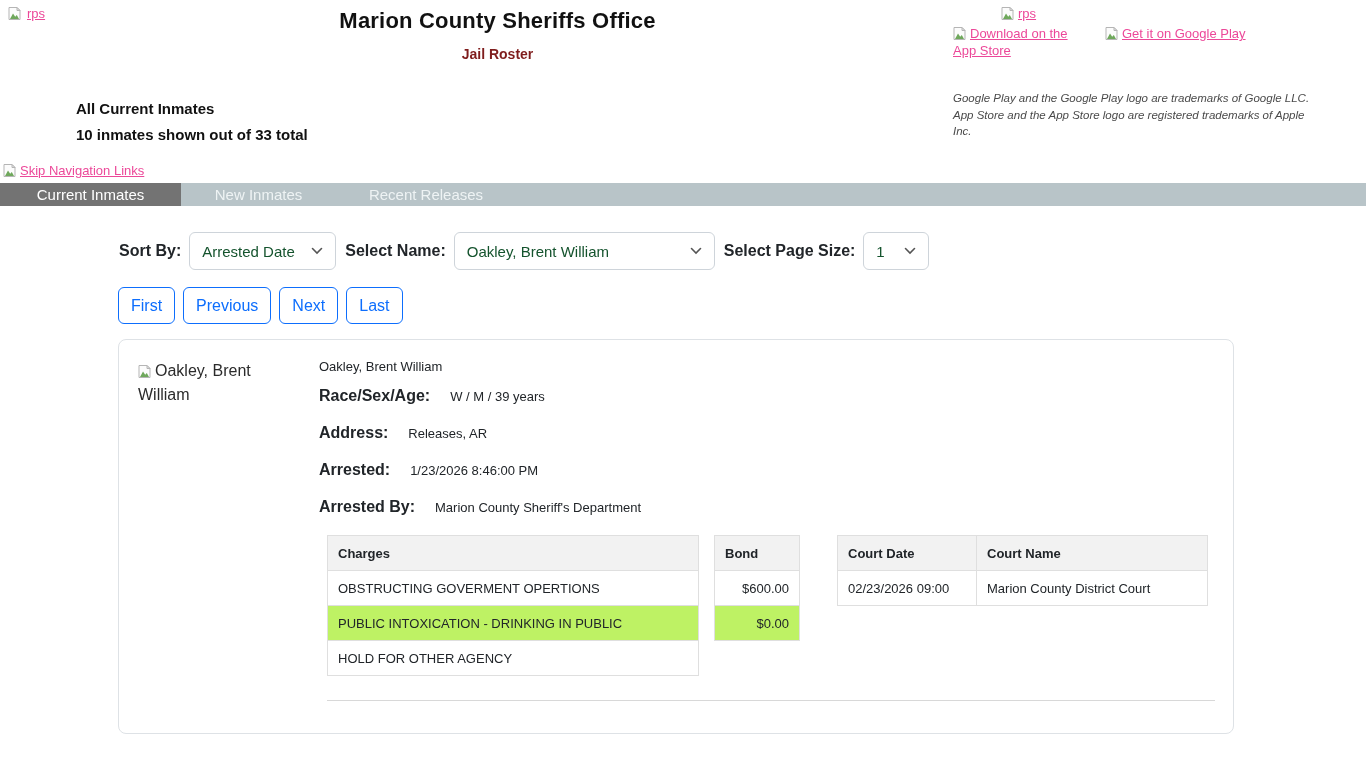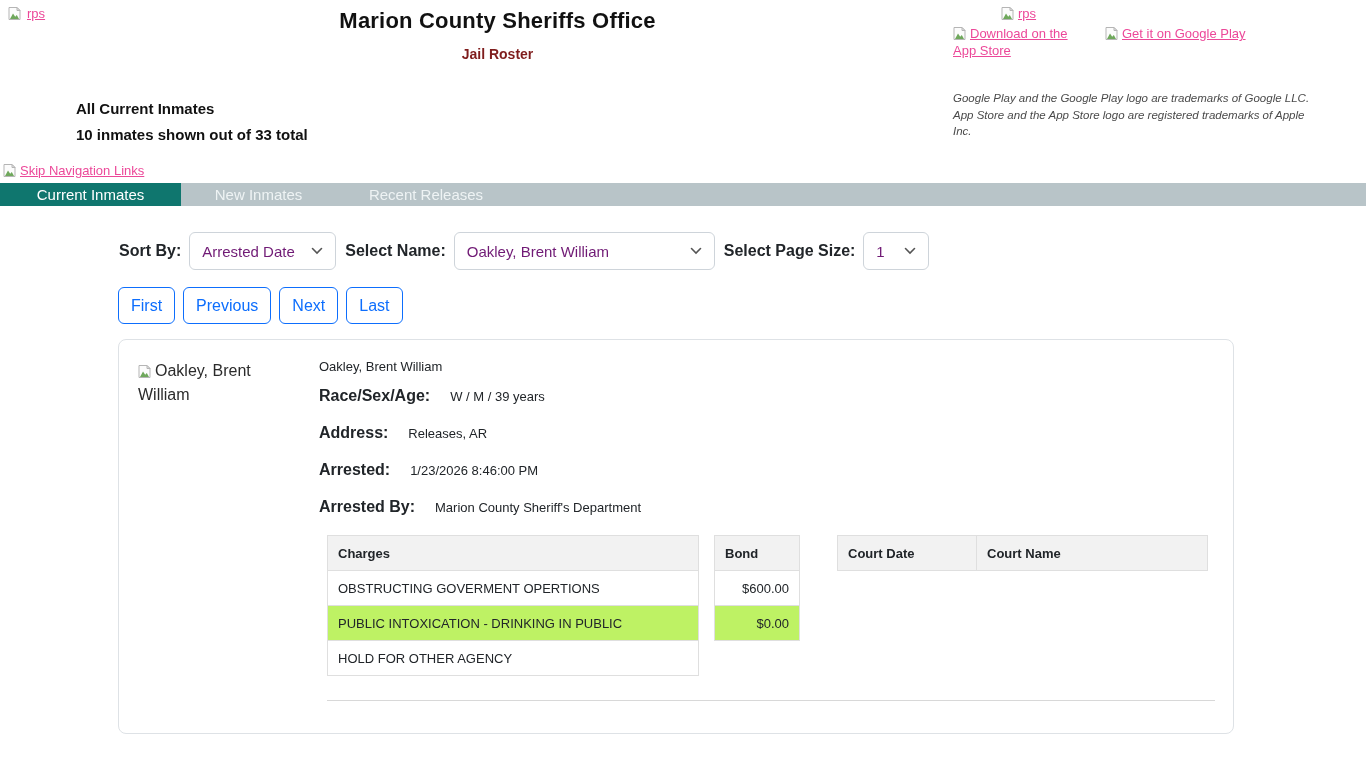--- a/index.html
+++ b/index.html
@@ -26,28 +26,28 @@
 
   .bimg { display:inline-block; vertical-align:-2px; margin-right:2px; line-height:0; }
 
   
   .skip-row { padding-left:3px; height:20px; font-size:13px; display:flex; align-items:center; }
   .navbar { margin-top:3px; height:23px; width:1366px; background:#b8c4c8; display:flex; }
   .tab { height:23px; display:flex; align-items:center; justify-content:center; font-size:15px; color:#eef3f4; cursor:pointer; }
   .tab-1 { width:181px; }
   .tab-2 { width:155px; }
   .tab-3 { width:180px; }
-  .tab.active { background:#0f766e; color:#ffffff;text-align:center; }
+  .tab.active { background:#737373; color:#ffffff;text-align:center; }
 
   
   .content { padding-left:118px; }
   .filter-row { margin-top:26px; display:flex; align-items:center; }
   .flabel { font-weight:bold; font-size:16px; color:#212529; margin:0 8px 0 1px; white-space:nowrap; }
   .sel { height:38px; border:1px solid #ced4da; border-radius:6px; background:#fff; display:flex; align-items:center;
-         padding:0 12px; font-size:15px; color:#701a75; cursor:pointer; margin-right:8px; }
+         padding:0 12px; font-size:15px; color:#14532d; cursor:pointer; margin-right:8px; }
   .sel .chev { margin-left:auto; padding-left:10px; line-height:0; }
   .sel-sort { width:147px; }
   .sel-name { width:261px; }
   .sel-size { width:66px; }
 
   .pager-row { margin-top:17px; display:flex; gap:8px; }
   .pbtn { height:37px; padding:0 12px; border:1px solid #0d6efd; border-radius:6px; background:#fff; color:#0d6efd;
           font-size:16px; font-family:"Liberation Sans", sans-serif; cursor:pointer; }
 
   
@@ -227,20 +227,24 @@
                 <td>$0.00</td>
               </tr>
         </tbody>
           </table>
         <table class="t-court">
           <tbody>
               <tr>
             <th class="c-date">Court Date</th>
             <th class="c-name">Court Name</th>
           </tr>
+          <tr>
+            <td>02/23/2026 09:00</td>
+            <td>Marion County District Court</td>
+          </tr>
         </tbody>
           </table>
       </div>
 
       <hr class="card-hr">
       <div class="detail-bottom-pad"></div>
     </div>
   </div>
 
 </div>

